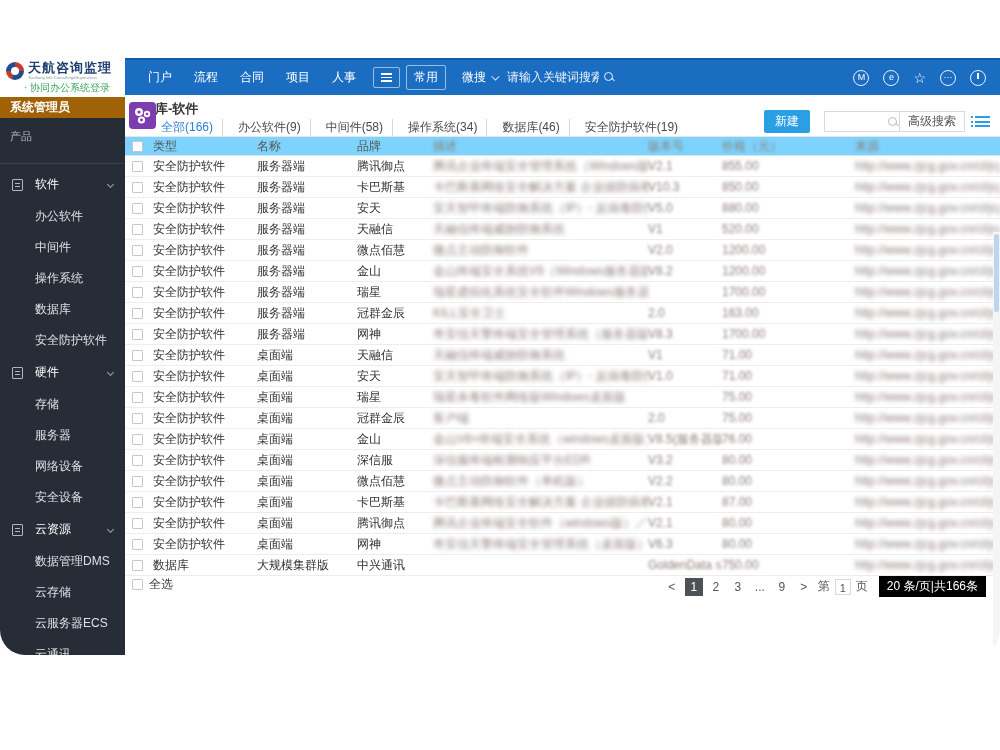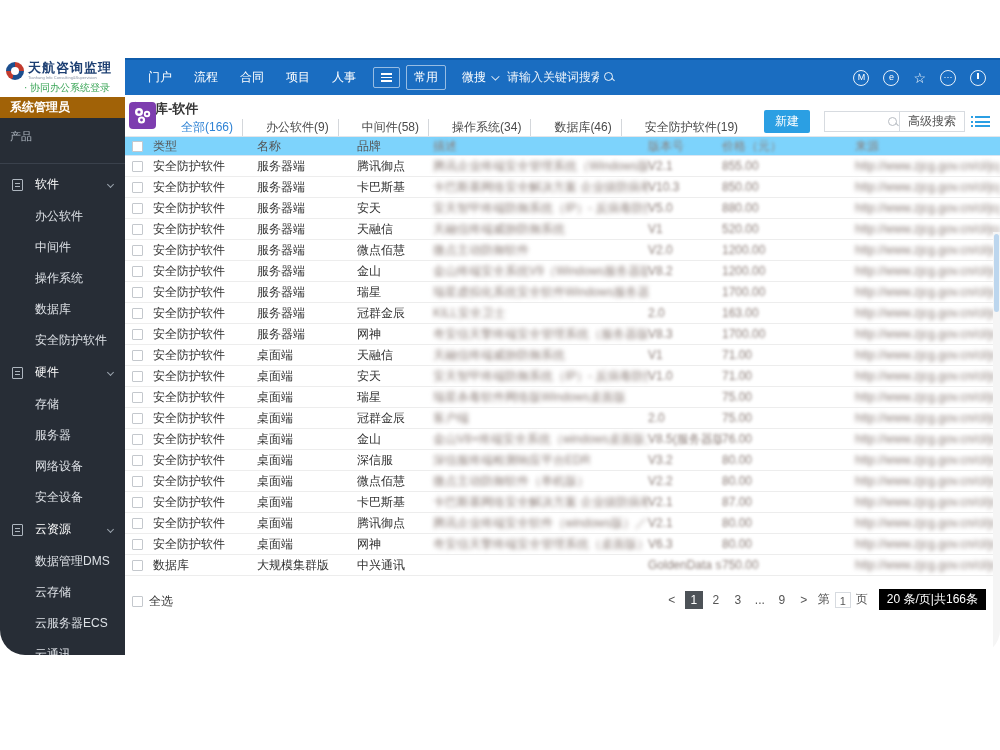--- a/index.html
+++ b/index.html
@@ -49,24 +49,24 @@
   .side-footer { position:absolute; left:0; bottom:8px; width:125px; display:flex; align-items:center; justify-content:space-around; padding:0 6px; }
   .sf-ic { width:16px; height:16px; cursor:pointer; }
   .sf-ic svg { width:16px; height:16px; stroke:#c3c9d0; fill:none; stroke-width:1.4; }
 
   
   .main { position:absolute; left:125px; top:95px; width:875px; height:655px; background:#fff; }
   .page-head { position:relative; height:42px; border-bottom:1px solid #e3e6ea; padding:6px 0 0 4px; }
   .page-ic { position:absolute; left:4px; top:7px; width:27px; height:27px; background:#7d3daf; border-radius:4px; }
   .page-ic svg { width:27px; height:27px; }
   .page-title { font-size:13px; font-weight:bold; color:#333; line-height:15px; }
-  .tabs { margin-left:52px; display:flex; align-items:flex-start; margin-top:3px; }
+  .tabs { margin-left:32px; display:flex; align-items:flex-start; margin-top:3px; }
   .tab { font-size:12px; color:#4a4a4a; cursor:pointer; white-space:nowrap; }
   .tab.active { color:#2e82d4; }
-  .tab + .tab { margin-left:9px; padding-left:23px; border-left:1px solid #d4d7db; }
+  .tab + .tab { margin-left:9px; padding-left:15px; border-left:1px solid #d4d7db; }
   .toolbar { position:absolute; right:10px; top:15px; display:flex; align-items:center; }
   .btn-new { background:#2b9fe3; color:#fff; font-size:12px; border:none; padding:3px 11px; border-radius:2px; cursor:pointer; }
   .tb-search { display:flex; align-items:center; margin-left:14px; border:1px solid #d7dbe0; height:21px; }
   .tb-search input { border:none; outline:none; width:58px; height:18px; font-size:11px; padding-left:4px; }
   .adv-btn { font-size:12px; color:#555; border-left:1px solid #d7dbe0; padding:2px 8px; cursor:pointer; white-space:nowrap; }
   .list-ic { margin-left:10px; cursor:pointer; width:15px; }
   .list-ic i { display:block; height:2px; background:#2b9fe3; margin:2.5px 0; position:relative; }
   .list-ic i::before { content:""; position:absolute; left:-4px; top:0; width:2px; height:2px; background:#2b9fe3; }
 
   
@@ -79,21 +79,21 @@
   .c-name { width:100px; }
   .c-brand { width:76px; }
   .c-desc { width:215px; }
   .c-ver { width:74px; }
   .c-price { width:133px; }
   .c-src { flex:1; }
   .blur { filter:blur(2px); color:#8d7f7a; }
   .blur2 { filter:blur(1.8px); color:#8d7f7a; }
   .cbx { display:inline-block; width:11px; height:11px; border:1px solid #c4c8cd; border-radius:1px; background:#fff; cursor:pointer; vertical-align:middle; }
 
-  .table-footer { display:flex; align-items:flex-end; height:34px; padding:0 14px 0 7px; }
+  .table-footer { display:flex; align-items:flex-start; height:34px; padding:0 14px 0 7px; }
   .selall { display:flex; align-items:center; gap:6px; font-size:12px; color:#333; }
   .pager { margin-left:auto; display:flex; align-items:center; gap:4px; font-size:12px; color:#555; }
   .pg { min-width:18px; height:18px; line-height:18px; text-align:center; cursor:pointer; }
   .pg.active { background:#4d5257; color:#fff; }
   .pg-label { margin:0 1px; }
   .pg-input { width:16px; height:16px; border:1px solid #d7dbe0; text-align:center; line-height:16px; font-size:11px; }
   .pg-size { background:#000000; color:#fff; font-size:12px; padding:2px 8px; margin-left:6px; white-space:nowrap; cursor:pointer; }
 
   .vscroll { position:absolute; right:0; top:137px; width:7px; height:470px; background:#f5f5f5; }
   .vthumb { position:absolute; top:2px; left:1px; width:5px; height:78px; background:#bcd6ee; border-radius:3px; cursor:pointer; }

